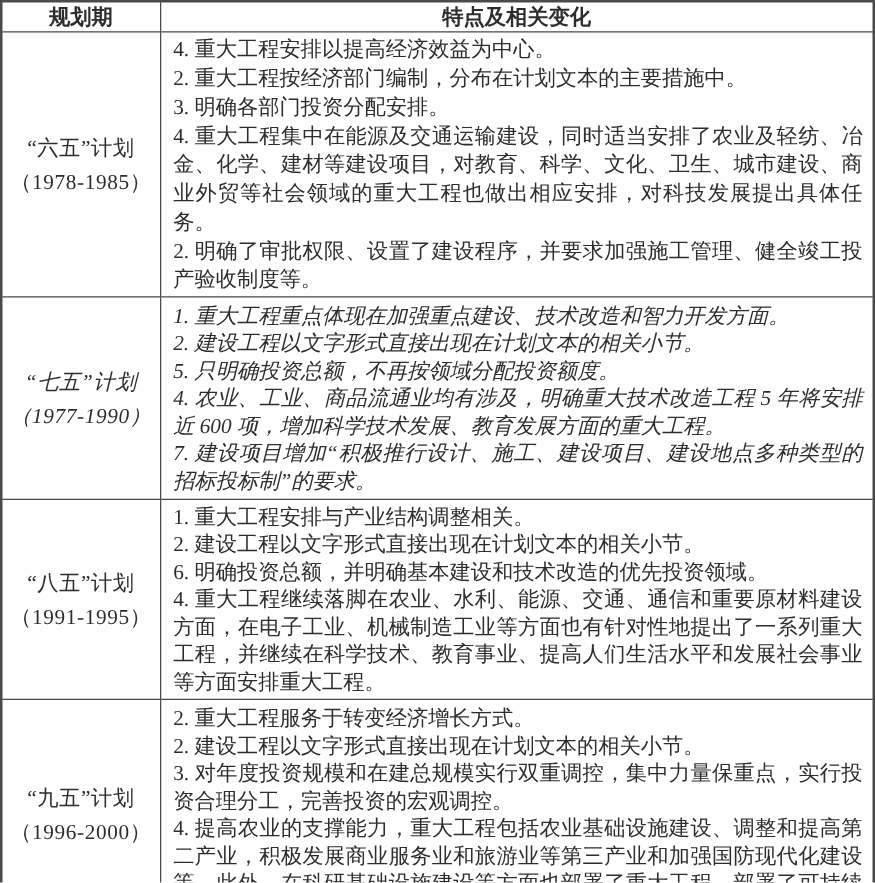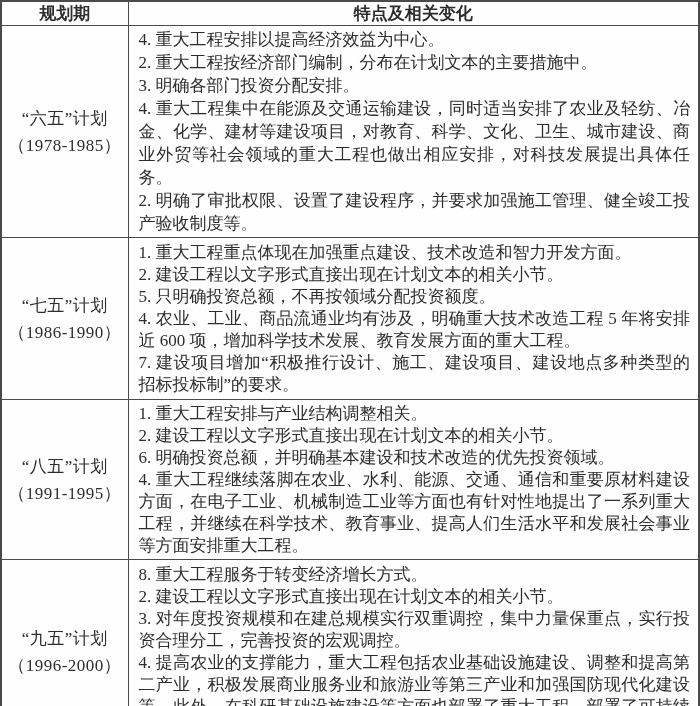--- a/index.html
+++ b/index.html
@@ -46,21 +46,21 @@
     vertical-align: middle;
     padding: 2px 8px 2px 10px;
   }
   .feat {
     font-size: 17px;
     line-height: 22px;
     text-align: justify;
     word-break: break-all;
   }
   tr.r0 td { height: 188px; }
-  tr.r1 td { height: 157px; }
+  tr.r1 td { height: 157px; font-style: italic; }
   tr.r2 td { height: 155px; font-family: Liberation Serif, serif; }
   tr.r3 td { height: 179px; }
   tr.r0 .feat { line-height: 23px; }
 </style>
 </head>
 <body>
 
 <table class="planning">
   <colgroup>
       <col class="c1">
@@ -82,21 +82,21 @@
         <div class="feat">4. 重大工程安排以提高经济效益为中心。</div>
         <div class="feat">2. 重大工程按经济部门编制，分布在计划文本的主要措施中。</div>
         <div class="feat">3. 明确各部门投资分配安排。</div>
         <div class="feat">4. 重大工程集中在能源及交通运输建设，同时适当安排了农业及轻纺、冶金、化学、建材等建设项目，对教育、科学、文化、卫生、城市建设、商业外贸等社会领域的重大工程也做出相应安排，对科技发展提出具体任务。</div>
         <div class="feat">2. 明确了审批权限、设置了建设程序，并要求加强施工管理、健全竣工投产验收制度等。</div>
       </td>
     </tr>
     <tr class="r1">
       <td class="period">
         <div>“七五”计划</div>
-        <div>（1986-1990）</div>
+        <div>（1977-1990）</div>
       </td>
       <td class="features">
         <div class="feat">1. 重大工程重点体现在加强重点建设、技术改造和智力开发方面。</div>
         <div class="feat">2. 建设工程以文字形式直接出现在计划文本的相关小节。</div>
         <div class="feat">5. 只明确投资总额，不再按领域分配投资额度。</div>
         <div class="feat">4. 农业、工业、商品流通业均有涉及，明确重大技术改造工程 5 年将安排近 600 项，增加科学技术发展、教育发展方面的重大工程。</div>
         <div class="feat">7. 建设项目增加“积极推行设计、施工、建设项目、建设地点多种类型的招标投标制”的要求。</div>
       </td>
     </tr>
     <tr class="r2">
@@ -110,20 +110,20 @@
         <div class="feat">6. 明确投资总额，并明确基本建设和技术改造的优先投资领域。</div>
         <div class="feat">4. 重大工程继续落脚在农业、水利、能源、交通、通信和重要原材料建设方面，在电子工业、机械制造工业等方面也有针对性地提出了一系列重大工程，并继续在科学技术、教育事业、提高人们生活水平和发展社会事业等方面安排重大工程。</div>
       </td>
     </tr>
     <tr class="r3">
       <td class="period">
         <div>“九五”计划</div>
         <div>（1996-2000）</div>
       </td>
       <td class="features">
-        <div class="feat">8. 重大工程服务于转变经济增长方式。</div>
+        <div class="feat">2. 重大工程服务于转变经济增长方式。</div>
         <div class="feat">2. 建设工程以文字形式直接出现在计划文本的相关小节。</div>
         <div class="feat">3. 对年度投资规模和在建总规模实行双重调控，集中力量保重点，实行投资合理分工，完善投资的宏观调控。</div>
         <div class="feat">4. 提高农业的支撑能力，重大工程包括农业基础设施建设、调整和提高第二产业，积极发展商业服务业和旅游业等第三产业和加强国防现代化建设等。此外，在科研基础设施建设等方面也部署了重大工程，部署了可持续发展、社会事业及社会主要精神文明和民主法制建设方面的任务。</div>
       </td>
     </tr>
   </tbody>
 </table>
 
 </body></html>

